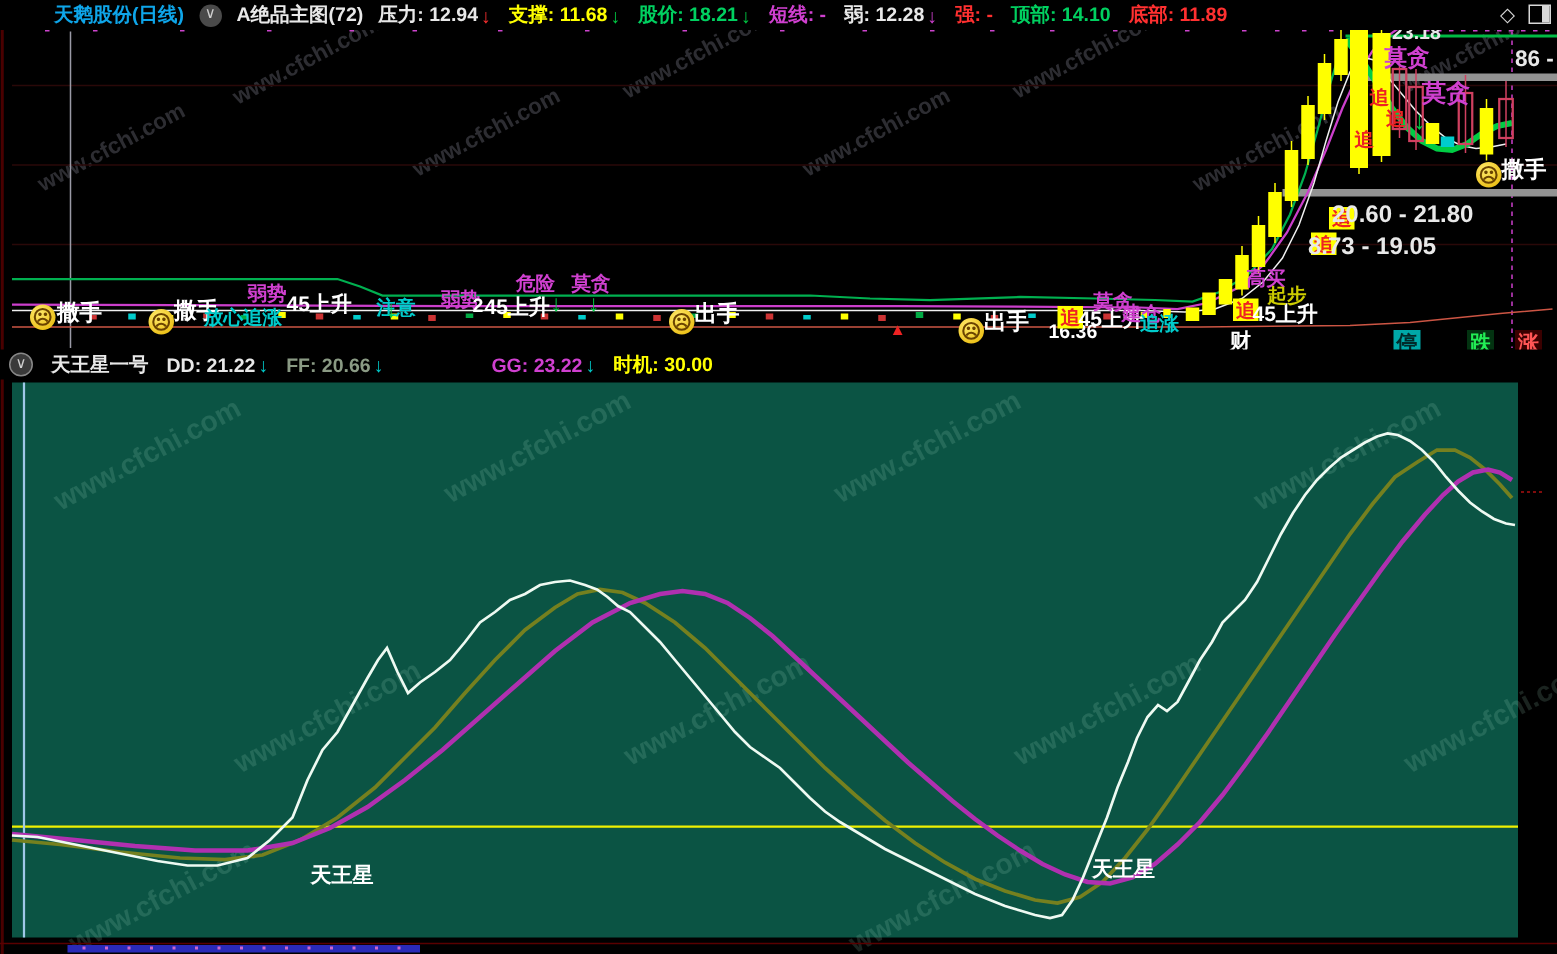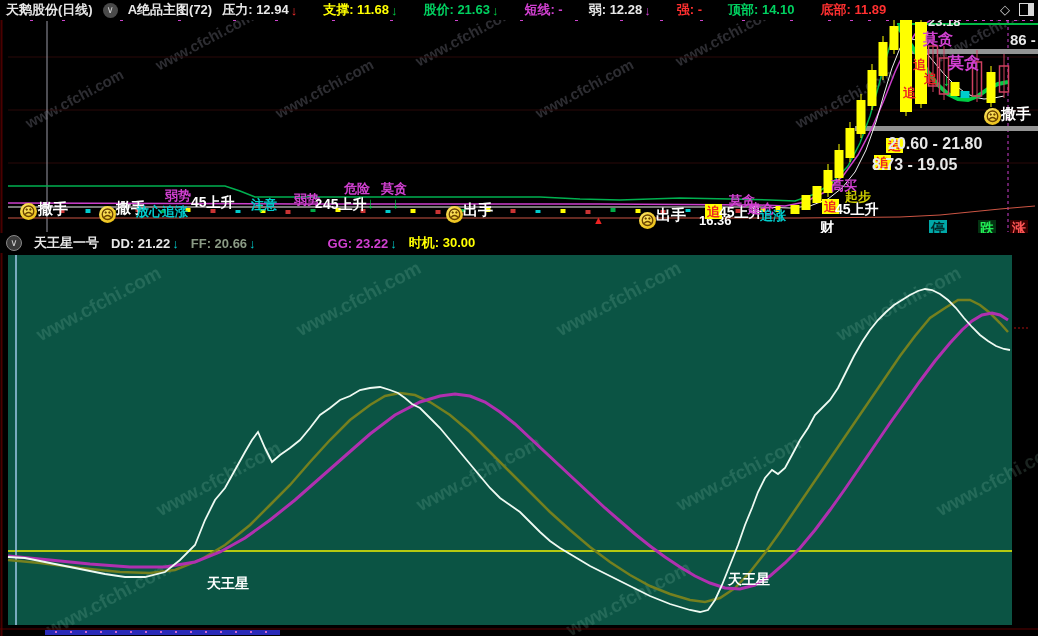--- a/index.html
+++ b/index.html
@@ -39,34 +39,34 @@
               color:#6a4300;font-size:13px;line-height:17px;text-align:center;font-weight:bold;}
   
   .bstrip-bar{position:absolute;top:630px;height:5px;background:#2a2ab8;z-index:5;}
 </style>
 </head>
 <body>
 
 <div id="app">
 
   <div class="topbar">
-    <span style="color:#e5e5e5;">天鹅股份(日线)</span>
+    <span style="color:#0ea5e9;margin-left:30px;">天鹅股份(日线)</span>
     <span class="circle-icon">∨</span>
     <span style="color:#e8e8e8;">A绝品主图(72)</span>
-    <span id="topbar-fields" style="display:inline-flex;gap:26px;">
+    <span id="topbar-fields" style="display:inline-flex;gap:12px;">
         <span class="tb-field">
           <span style="color:#e8e8e8">压力: 12.94</span>
           <span style="color:#ff3030">↓</span>
         </span>
         <span class="tb-field">
           <span style="color:#ffff00">支撑: 11.68</span>
           <span style="color:#00cc44">↓</span>
         </span>
         <span class="tb-field">
-          <span style="color:#00d060">股价: 21.63</span>
+          <span style="color:#00d060">股价: 18.21</span>
           <span style="color:#00cc44">↓</span>
         </span>
         <span class="tb-field">
           <span style="color:#d040d0">短线: -</span>
         </span>
         <span class="tb-field">
           <span style="color:#e8e8e8">弱: 12.28</span>
           <span style="color:#d040d0">↓</span>
         </span>
         <span class="tb-field">

